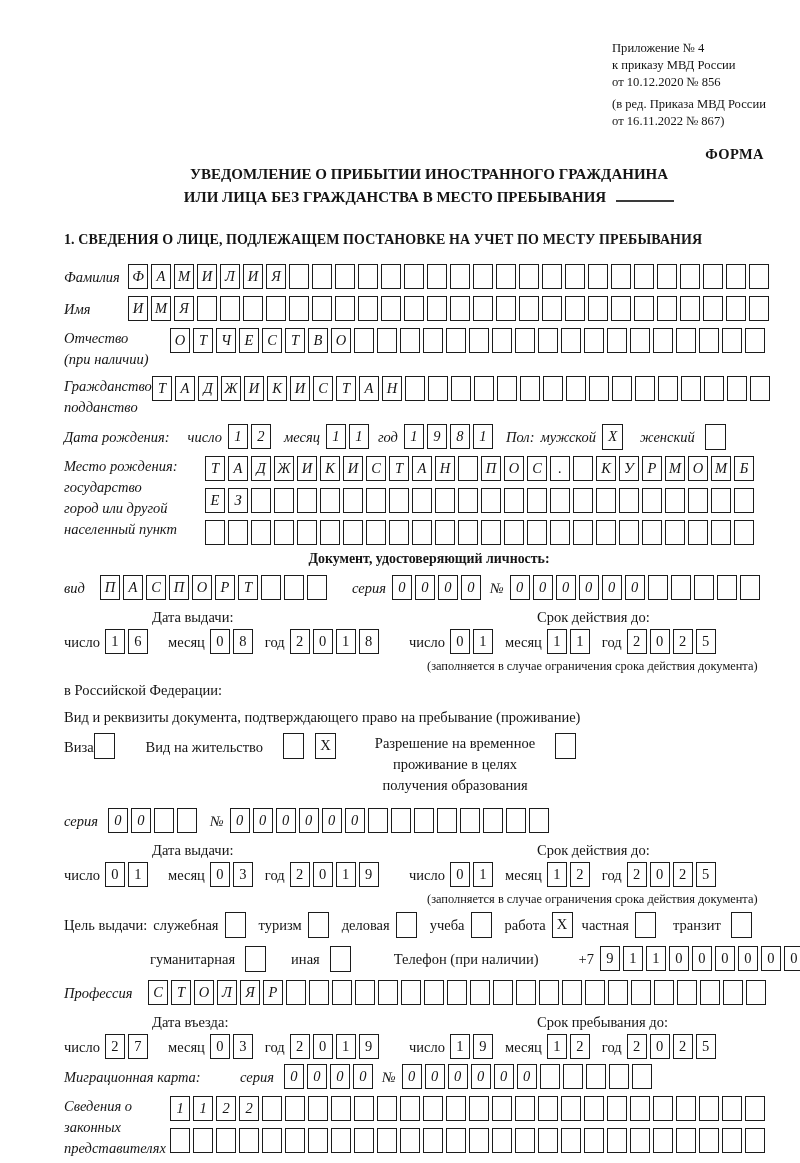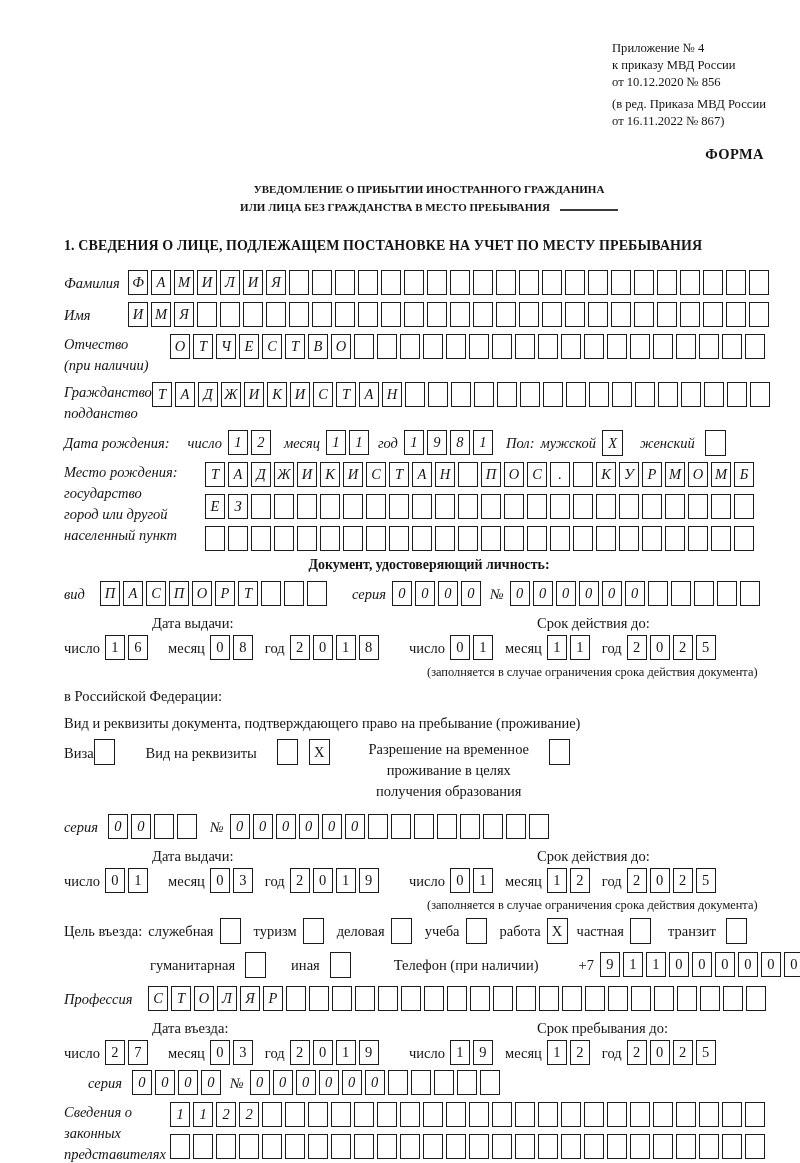--- a/index.html
+++ b/index.html
@@ -11,21 +11,21 @@
   }
   .page { padding:40px 6px 0 64px; }
 
   
   .hdr-row { display:flex; justify-content:flex-end; padding-right:4px; }
   .hdr-block { width:178px; font-size:12.6px; line-height:1.35; }
   .hdr-block .gap { margin-top:5px; }
 
   .forma { text-align:right; padding-right:30px; font-weight:bold; font-size:14.5px; margin-top:16px; letter-spacing:0.4px; }
 
-  .title { text-align:center; font-weight:bold; font-size:11px; line-height:1.55; margin-top:18px; }
+  .title { text-align:center; font-weight:bold; font-size:15px; line-height:1.55; }
   .blank-line { display:inline-block; width:58px; border-bottom:2.2px solid #3a3a3a; height:13px; margin-left:10px; }
 
   .sec-heading { font-weight:bold; font-size:14px; margin-top:22px; margin-bottom:16px; letter-spacing:0.1px; }
 
   .row { display:flex; align-items:flex-start; margin-bottom:6px;font-style:italic; }
   .lbl { line-height:26px; white-space:nowrap; }
   .lbl-col { line-height:21px; }
   .cells { display:flex; flex-wrap:nowrap; }
   .cell {
     width:20px; height:25px; border:1.7px solid #1c1c1c; margin-right:3px;
@@ -441,21 +441,21 @@
   </div>
 
   <div class="para">в Российской Федерации:</div>
   <div class="para">Вид и реквизиты документа, подтверждающего право на пребывание (проживание)</div>
 
   <div class="visa-row">
     <span class="lbl" style="line-height:28px;font-family:Liberation Serif, serif;">Виза</span>
     <span class="cells cb mr14">
         <span class="cell"></span>
       </span>
-    <span class="lbl ml14" style="line-height:28px;">Вид на реквизиты</span>
+    <span class="lbl ml14" style="line-height:28px;">Вид на жительство</span>
     <span class="cells cb ml20">
         <span class="cell"></span>
       </span>
     <span class="cells cb ml8">
         <span class="cell">X</span>
       </span>
     <div class="opt-label ml24" style="width:184px;">Разрешение на временное проживание в целях получения образования</div>
     <span class="cells cb ml8">
         <span class="cell"></span>
       </span>
@@ -530,21 +530,21 @@
             <span class="cell">0</span>
             <span class="cell">2</span>
             <span class="cell">5</span>
           </span>
       </div>
       <div class="date-note">(заполняется в случае ограничения срока действия документа)</div>
     </div>
   </div>
 
   <div class="purpose-row">
-    <span class="lbl mr6">Цель въезда:</span>
+    <span class="lbl mr6">Цель выдачи:</span>
     <span class="lbl mr6">служебная</span>
     <span class="cells cb mr10">
         <span class="cell"></span>
       </span>
     <span class="lbl mr6">туризм</span>
     <span class="cells cb mr10">
         <span class="cell"></span>
       </span>
     <span class="lbl mr6">деловая</span>
     <span class="cells cb mr10">
@@ -666,20 +666,21 @@
             <span class="cell">2</span>
             <span class="cell">0</span>
             <span class="cell">2</span>
             <span class="cell">5</span>
           </span>
       </div>
     </div>
   </div>
 
   <div class="row">
+    <div class="lbl w152">Миграционная карта:</div>
     <span class="lbl mr10 ml24">серия</span>
     <div class="cells mr6">
         <span class="cell">0</span>
         <span class="cell">0</span>
         <span class="cell">0</span>
         <span class="cell">0</span>
       </div>
     <span class="lbl mr6">№</span>
     <div class="cells">
         <span class="cell">0</span>

